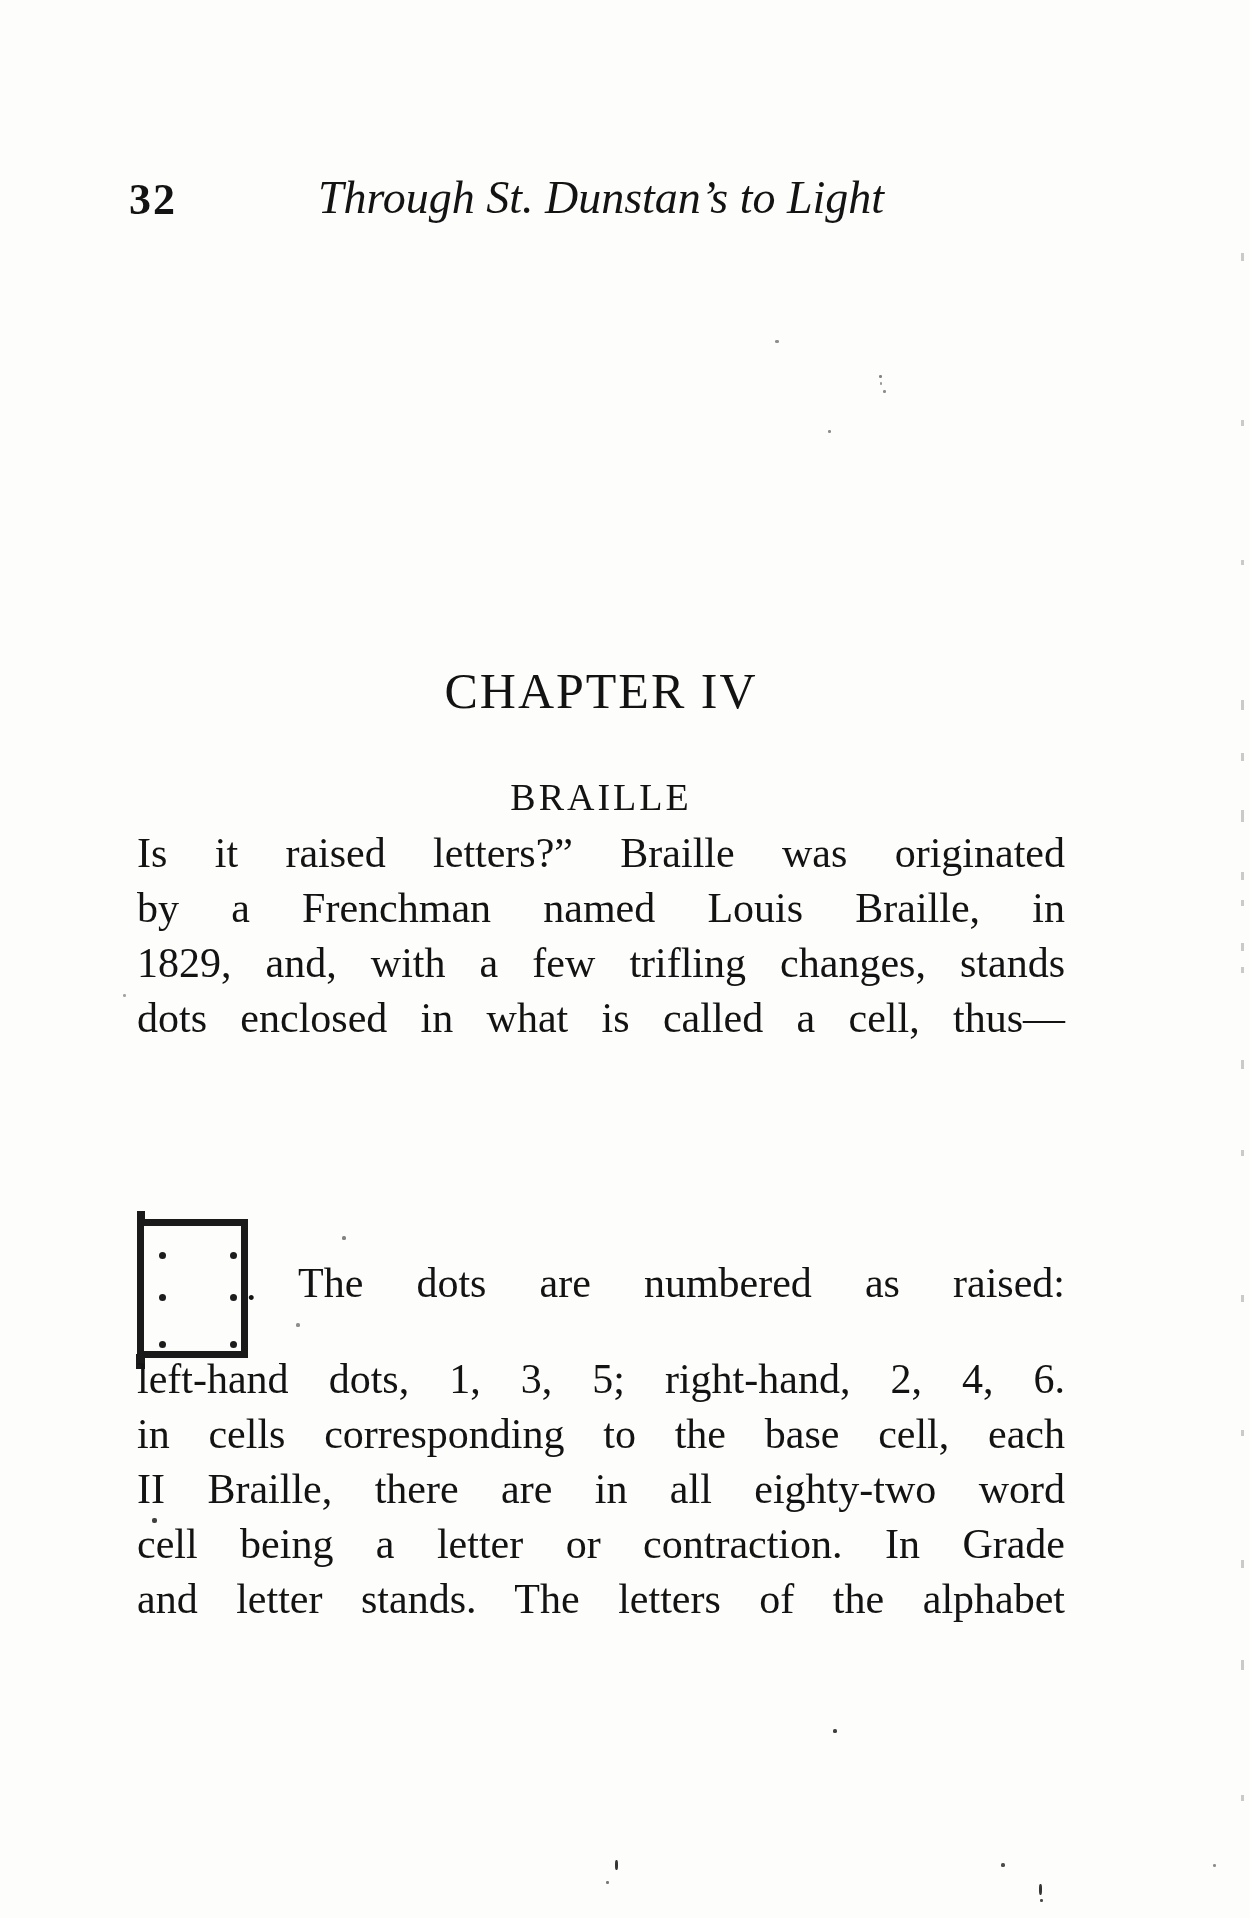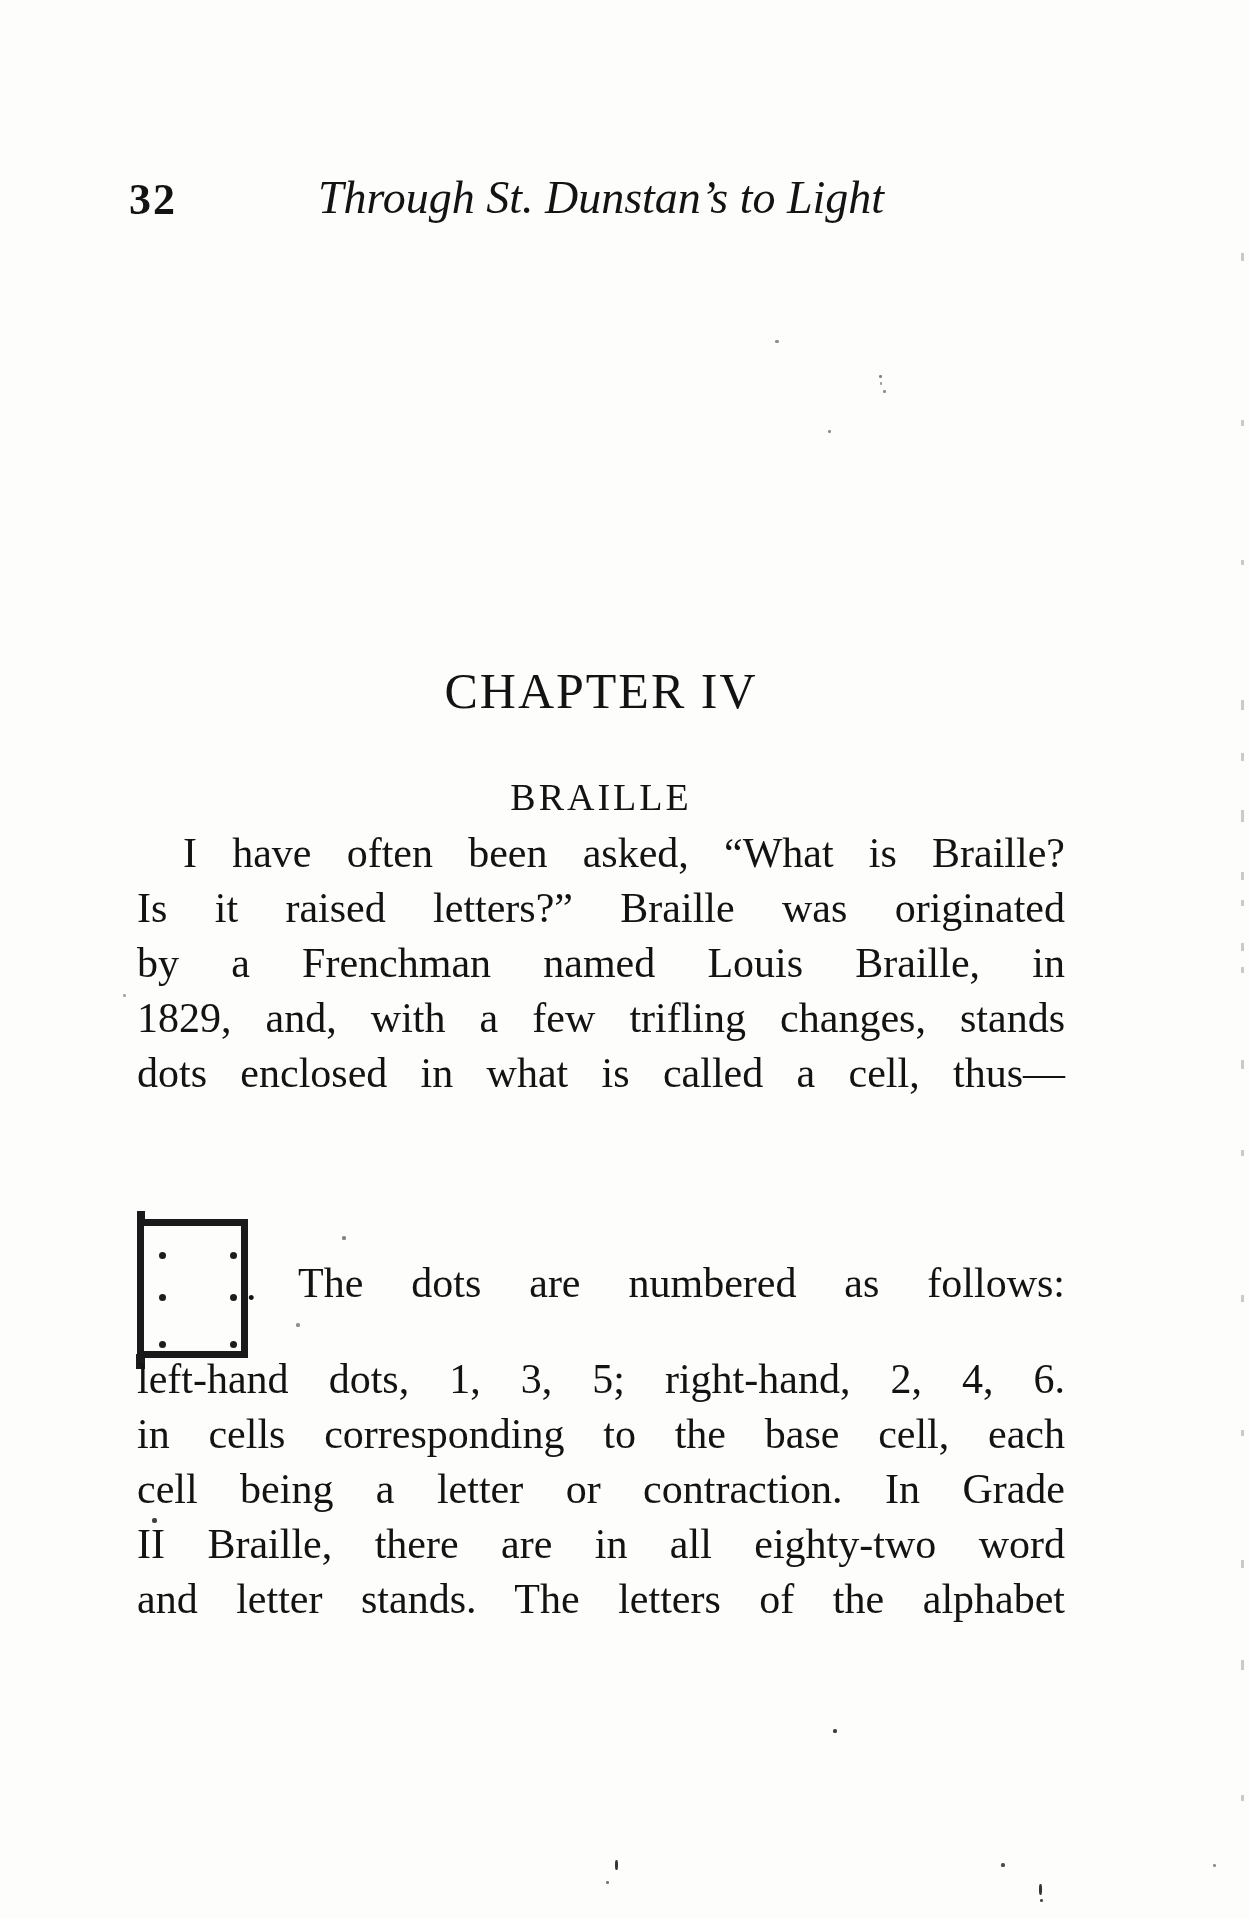--- a/index.html
+++ b/index.html
@@ -76,46 +76,45 @@
 
 <div class="page" id="page">
 
   <div class="page-num">32</div>
   <div class="running-title">Through St. Dunstan’s to Light</div>
 
   <div class="chapter-heading">CHAPTER IV</div>
   <div class="section-heading">BRAILLE</div>
 
   <div class="para" id="para1">
-    <div class="line indent">I have often been asked, “What is Braille?</div>
     <div class="line">Is it raised letters?”  Braille was originated</div>
     <div class="line">by a Frenchman named Louis Braille, in</div>
     <div class="line">1829, and, with a few trifling changes, stands</div>
     <div class="line">dots enclosed in what is called a cell, thus—</div>
   </div>
 
   <div class="braille-cell">
     <span class="braille-dot" style="left:15px;top:26px;"></span>
     <span class="braille-dot" style="left:86px;top:26px;"></span>
     <span class="braille-dot" style="left:15px;top:68px;"></span>
     <span class="braille-dot" style="left:86px;top:68px;"></span>
     <span class="braille-dot" style="left:15px;top:115px;"></span>
     <span class="braille-dot" style="left:86px;top:115px;"></span>
   </div>
   <div class="cell-stub" id="stub-a"></div>
   <div class="cell-stub" id="stub-b"></div>
 
   <div class="cell-period">.</div>
-  <div class="cell-caption">The dots are numbered as follows:</div>
+  <div class="cell-caption">The dots are numbered as raised:</div>
 
   <div class="para" id="para2">
     <div class="line">left-hand dots, 1, 3, 5; right-hand, 2, 4, 6.</div>
     <div class="line">in cells corresponding to the base cell, each</div>
+    <div class="line">II Braille, there are in all eighty-two word</div>
     <div class="line">cell being a letter or contraction.  In Grade</div>
-    <div class="line">II Braille, there are in all eighty-two word</div>
     <div class="line">and letter stands.  The letters of the alphabet</div>
   </div>
 
 <div class="edge-mark" style="top: 253px; height: 8px;"></div>
     <div class="edge-mark" style="top: 420px; height: 6px;"></div>
     <div class="edge-mark" style="top: 560px; height: 5px;"></div>
     <div class="edge-mark" style="top: 700px; height: 10px;"></div>
     <div class="edge-mark" style="top: 753px; height: 8px;"></div>
     <div class="edge-mark" style="top: 810px; height: 12px;"></div>
     <div class="edge-mark" style="top: 872px; height: 8px;"></div>

